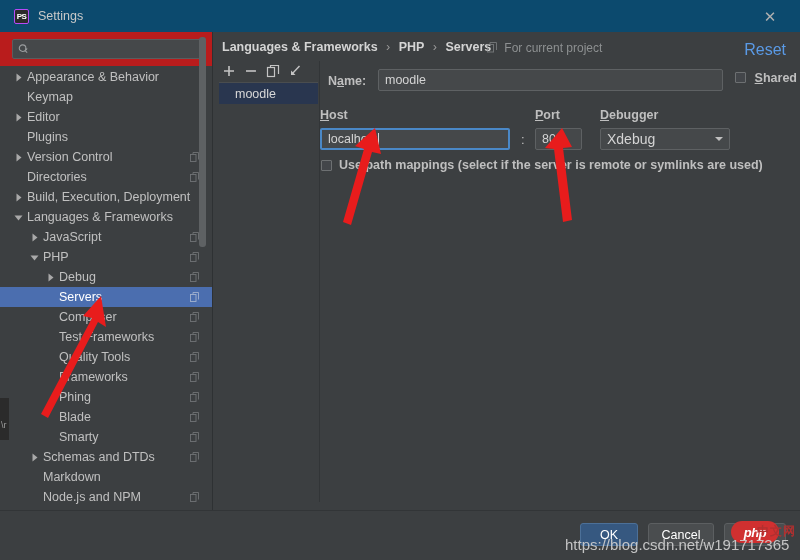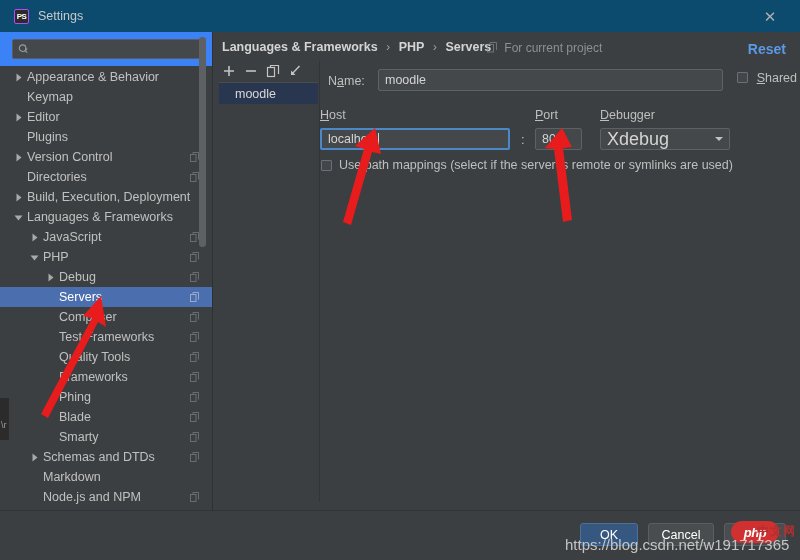--- a/index.html
+++ b/index.html
@@ -31,21 +31,21 @@
   }
   .close-btn {
     position:absolute; right:22px; top:9px; width:16px; height:16px;
     color:#b0b0b0; font-size:15px; line-height:15px; text-align:center;
     cursor:default;
   }
 
   
   .leftpanel {
     position:absolute; left:0; top:32px; width:212px; height:478px;
-    background:#3b82f6;
+    background:#b91c1c;
   }
   .search-wrap {
     position:absolute; left:12px; top:7px; width:192px; height:20px;
     background:#45484a; border:1px solid #5a5d5f; border-radius:2px;
   }
   .search-icon {
     position:absolute; left:5px; top:3px; width:11px; height:13px;
   }
   .search-input-txt {
     position:absolute; left:22px; top:3px; font-size:11px; color:#7a7d7f;
@@ -96,55 +96,55 @@
     position:absolute; left:9px; top:8px; font-size:12.5px;
     font-weight:bold; color:#d4d4d4; white-space:nowrap;
   }
   .breadcrumb .sep { color:#9a9a9a; font-weight:normal; margin:0 5px; }
   .forproject {
     position:absolute; left:274px; top:9px; font-size:12px; color:#8d9091;
     white-space:nowrap;
   }
   .forproject .ficon { display:inline-block; width:10px; height:11px; vertical-align:-1px; margin-right:4px; opacity:.65;}
   .reset-link {
-    position:absolute; right:14px; top:9px; font-size:14px; color:#5a9ae6;
-    font-weight:bold;
+    position:absolute; right:14px; top:9px; font-size:16px; color:#5a9ae6;
+    font-weight:normal;
   }
 
   
   .srv-toolbar { position:absolute; left:6px; top:29px; width:99px; height:20px; }
   .tb-icon { position:absolute; top:2px; width:16px; height:16px; }
   .srv-list {
     position:absolute; left:6px; top:50px; width:99px; height:420px;
     background:#3c3f41; border-top:1px solid #4a4d4f;
   }
   .srv-item {
     position:absolute; left:0; top:0; width:99px; height:21px;
     background:#29364f; color:#d8d8d8; font-size:12.5px;
     display:flex; align-items:center; padding-left:16px;
   }
   .srv-div { position:absolute; left:106px; top:29px; width:1px; height:441px; background:#323537; }
 
   
   .form { position:absolute; left:107px; top:29px; width:480px; height:441px; }
-  .lbl { position:absolute; font-size:12.5px; color:#bfbfbf; white-space:nowrap; }
+  .lbl { position:absolute; font-size:12.5px; color:#bfbfbf; white-space:nowrap;font-weight:bold; }
   .lbl u { text-decoration:underline; }
   .txtfield {
     position:absolute; height:22px; background:#45484a;
     border:1px solid #5e6163; border-radius:2px;
     font-size:12.5px; color:#d4d4d4;
     display:flex; align-items:center; padding-left:6px;
   }
   .txtfield.focused { border:2px solid #4a88c7; background:#45484a; }
   .caret { display:inline-block; width:1px; height:13px; background:#d6d6d6; margin-left:1px; }
   .colon { position:absolute; font-size:13px; color:#c0c0c0; }
   .combo {
     position:absolute; height:22px; background:#45484a;
     border:1px solid #5e6163; border-radius:2px;
-    font-size:18px; color:#d4d4d4;
+    font-size:14px; color:#d4d4d4;
     display:flex; align-items:center; padding-left:6px;
   }
   .combo .chev {
     position:absolute; right:6px; top:8px; width:0; height:0;
     border-left:4px solid transparent; border-right:4px solid transparent;
     border-top:4px solid #c0c0c0;
   }
   .cbox {
     position:absolute; width:11px; height:11px; background:#43464a;
     border:1px solid #6d7072; border-radius:1px;

